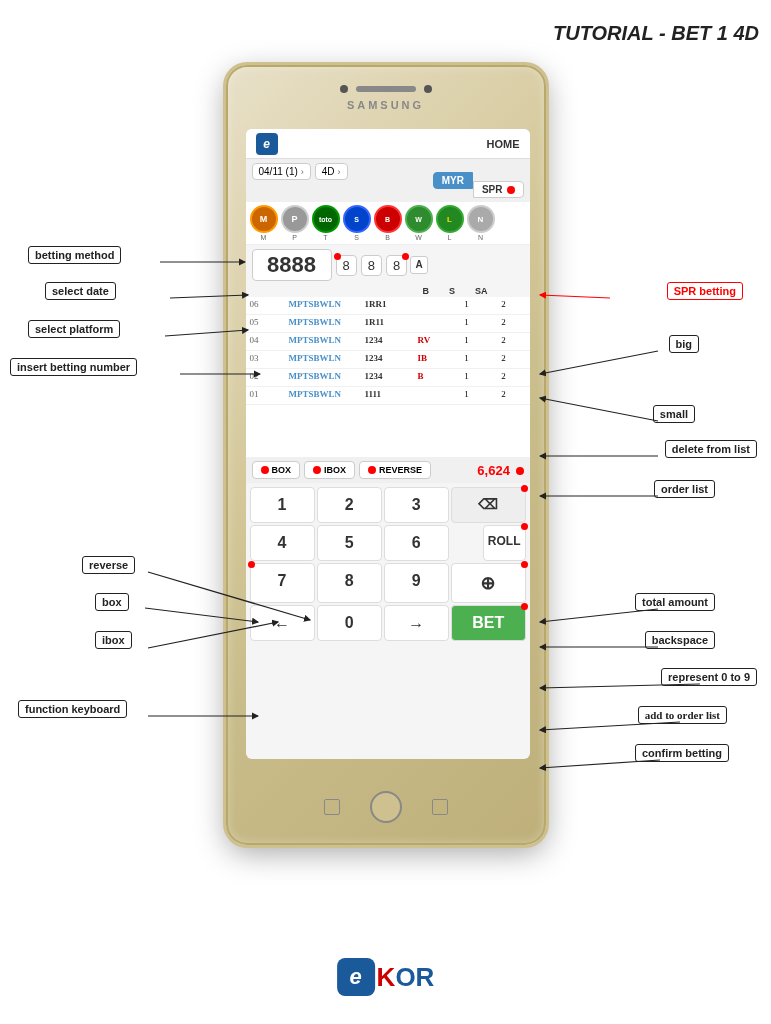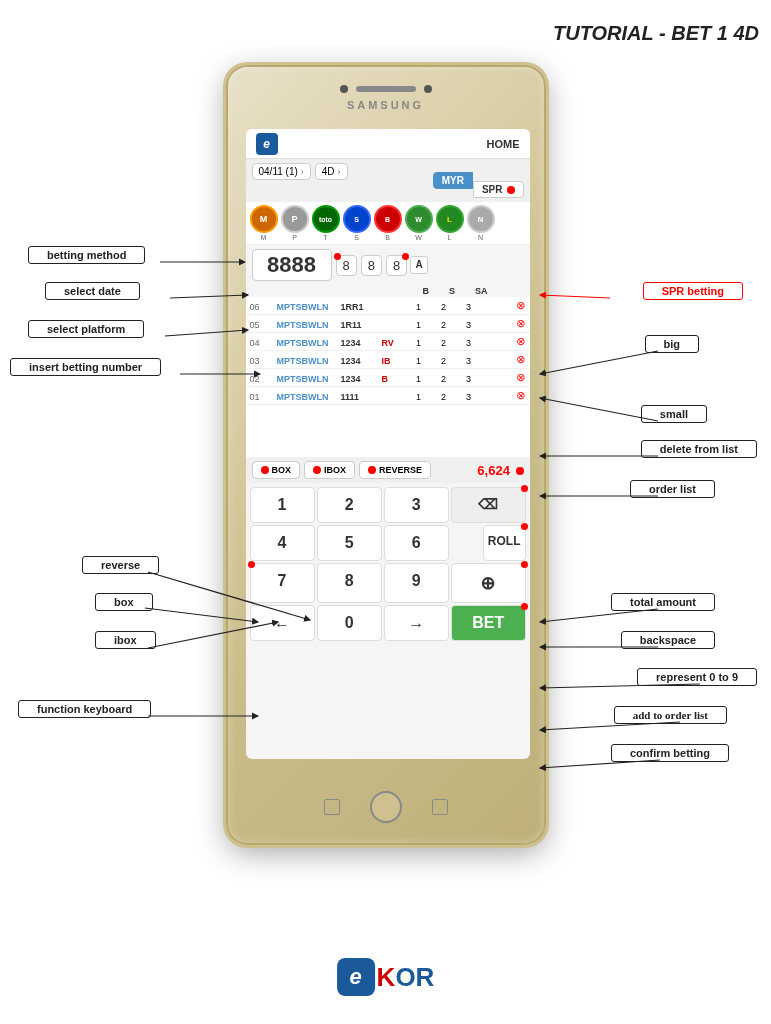--- a/index.html
+++ b/index.html
@@ -287,25 +287,26 @@
     }
 
     
     .order-list {
       background: #fff;
       overflow-y: auto;
       height: 160px;
     }
     .order-item {
       display: flex;
-      align-items: flex-end;
+      align-items: flex-start;
       padding: 2px 4px;
       border-bottom: 1px solid #f0f0f0;
       font-size: 9px;
-      gap: 9px;
+      gap: 21px;
+      font-family: Liberation Serif, serif;
     }
     .order-num {
       color: #666;
       min-width: 18px;
     }
     .order-platform {
       color: #4a90c8;
       font-weight: bold;
       min-width: 55px;
     }
@@ -429,21 +430,21 @@
 
     
     .label {
       position: absolute;
       font-size: 11px;
       font-weight: bold;
       color: #222;
       background: #fff;
       border: 1.5px solid #222;
       border-radius: 3px;
-      padding: 2px 18px;
+      padding: 2px 6px;
       white-space: nowrap;
     }
 
     
     .annotations-svg {
       position: absolute;
       top: 0; left: 0;
       width: 771px;
       height: 1024px;
       pointer-events: none;
@@ -727,21 +728,21 @@
 <div class="label" style="left:45px; top:282px;">select date</div>
 <div class="label" style="left:28px; top:320px;">select platform</div>
 <div class="label" style="left:10px; top:358px;">insert betting number</div>
 <div class="label" style="left:82px; top:556px;">reverse</div>
 <div class="label" style="left:95px; top:593px;">box</div>
 <div class="label" style="left:95px; top:631px;">ibox</div>
 <div class="label" style="left:18px; top:700px;">function keyboard</div>
 
 <div class="label" style="right:28px; top:282px; color:red; border-color:red;">SPR betting</div>
 <div class="label" style="right:72px; top:335px;">big</div>
-<div class="label" style="right:64px; top:405px;">small</div>
+<div class="label" style="right:76px; top:405px;">small</div>
 <div class="label" style="right:14px; top:440px;margin-left:48px;">delete from list</div>
 <div class="label" style="right:56px; top:480px;">order list</div>
 <div class="label" style="right:56px; top:593px;">total amount</div>
 <div class="label" style="right:56px; top:631px;">backspace</div>
 <div class="label" style="right:14px; top:668px;">represent 0 to 9</div>
 <div class="label" style="right:44px; top:706px;font-family:Liberation Serif, serif;">add to order list</div>
 <div class="label" style="right:42px; top:744px;">confirm betting</div>
 
 <svg class="annotations-svg">
 

